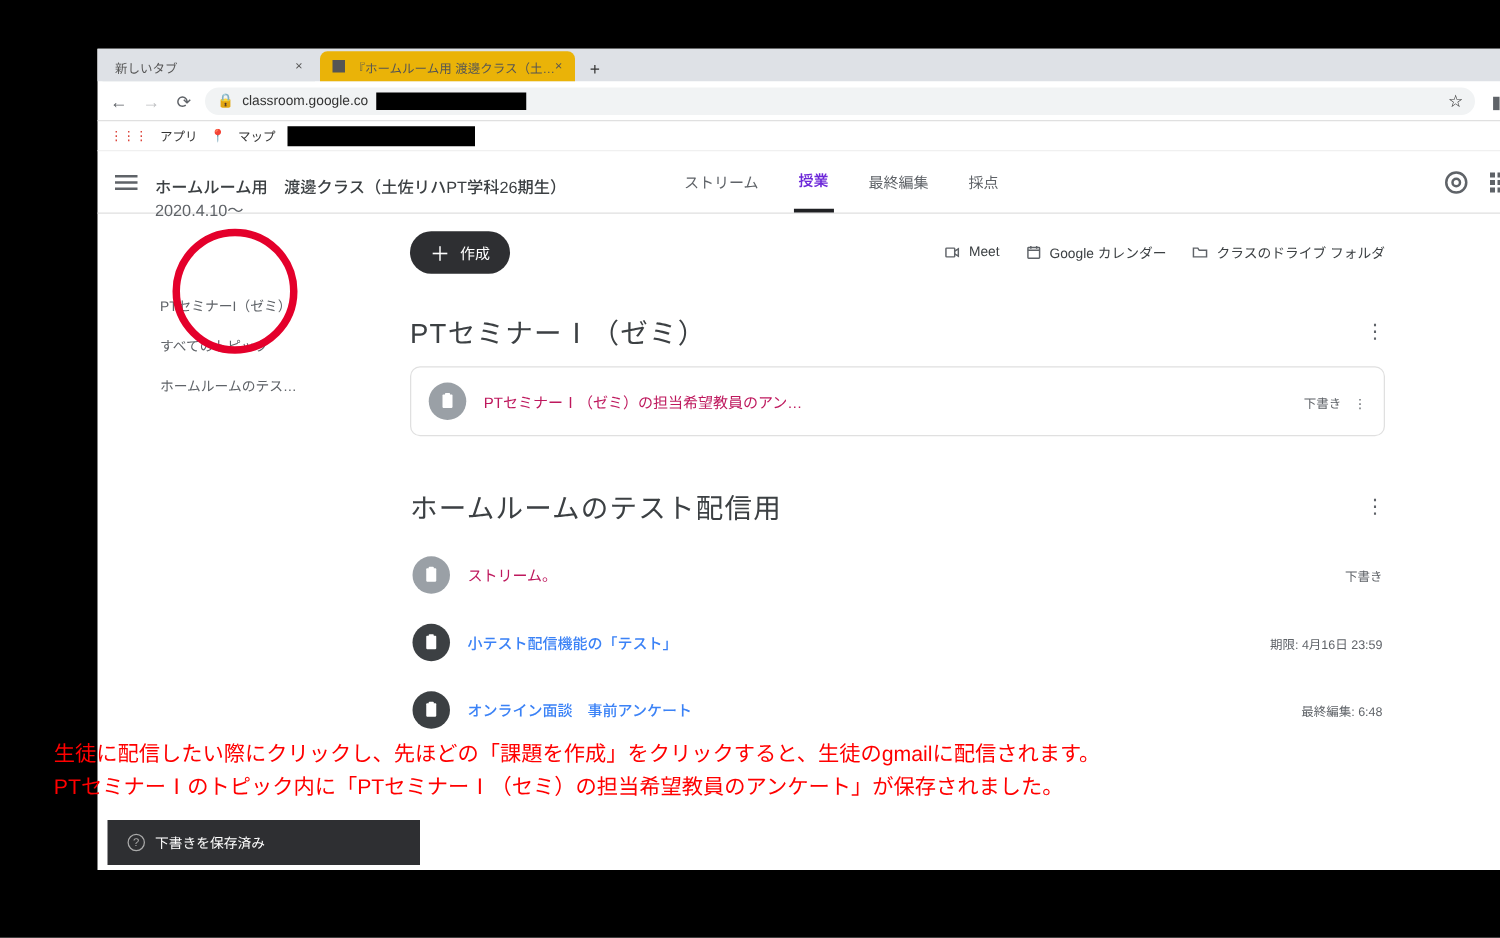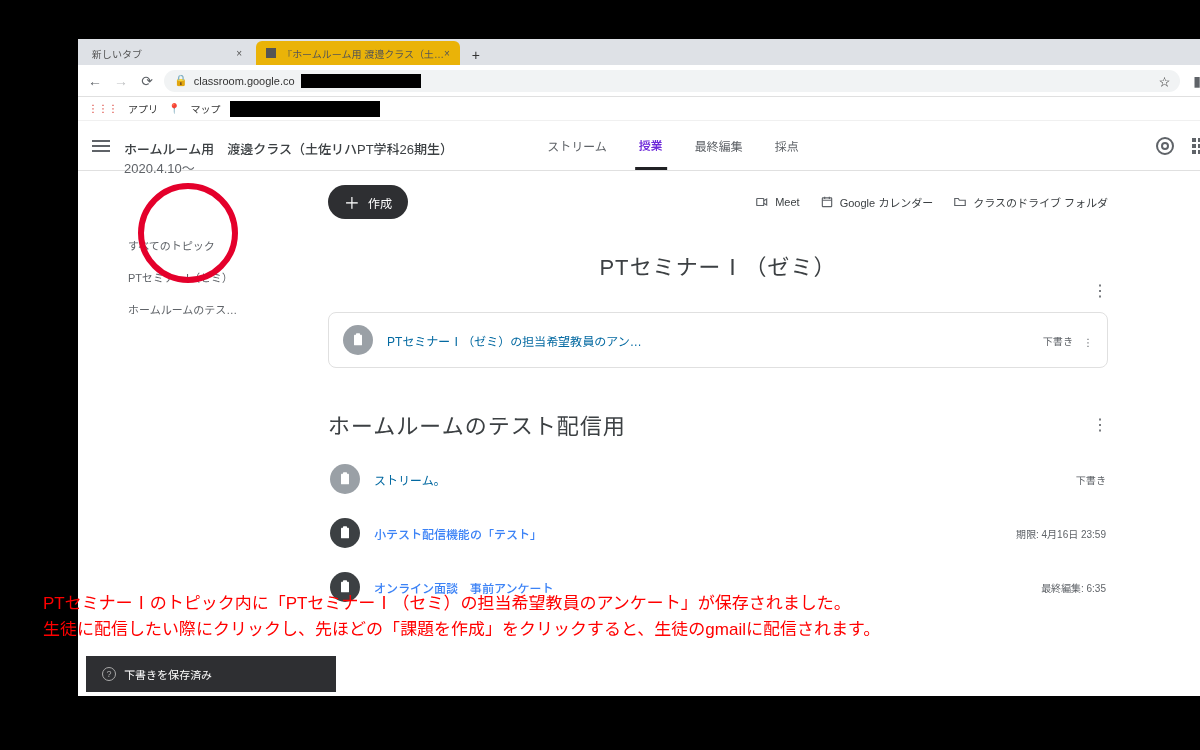--- a/index.html
+++ b/index.html
@@ -52,21 +52,21 @@
   .tool-links svg { width:14px;height:14px; }
   .section-head { display:flex; align-items:center; padding:12px 0; }
   .section-head h2 { font-size:22px; font-weight:400; color:#3c4043; letter-spacing:1px;}
   .section-head .dots { margin-left:auto; font-size:16px; color:#5f6368; }
   .card { border:1px solid #e0e0e0; border-radius:8px; padding:12px 14px; display:flex;align-items:center; gap:14px; margin-bottom:6px;}
   .row { padding:12px 2px; display:flex;align-items:center;gap:14px; }
   .assign-icn { width:30px;height:30px;border-radius:50%;display:flex;align-items:center;justify-content:center;flex-shrink:0;}
   .assign-icn.grey{background:#9aa0a6;}
   .assign-icn.dark{background:#3c4043;}
   .assign-icn svg{width:16px;height:16px;}
-  .atitle { font-size:12px; color:#0369a1;}
+  .atitle { font-size:12px; color:#be185d;}
   .atitle.dark{ color:#3b82f6; font-weight:500;}
   .meta { margin-left:auto; font-size:10px; color:#5f6368; display:flex;align-items:flex-end;gap:10px;}
   .section2 { margin-top:28px; }
 
   
   .anno-circle { position:absolute; border:6px solid #e4002b; border-radius:50%; width:100px;height:100px; pointer-events:none;}
   .anno-text { position:absolute; left:-35px; width:1150px; color:#f00; font-size:17px; line-height:1.5; }
 
   .toast { position:absolute; left:8px; bottom:4px; background:#2e2f32; color:#fff; font-size:11px; padding:10px 16px; width:250px; display:flex;align-items:center;gap:8px;}
   .toast .q { width:14px;height:14px;border:1.5px solid #aaa;border-radius:50%;display:flex;align-items:center;justify-content:center;font-size:9px;color:#aaa;}
@@ -141,22 +141,22 @@
           <span></span>
           <span></span>
         </div>
       <div class="avatar"></div>
     </div>
   </div>
 
   <div class="gc-body">
     <div class="left">
       <div style="height:44px"></div>
+      <div class="topic">PTセミナーI（ゼミ）</div>
       <div class="topic">すべてのトピック</div>
-      <div class="topic">PTセミナーI（ゼミ）</div>
       <div class="topic">ホームルームのテス…</div>
     </div>
 
     <div class="main">
       <div class="toolbar">
         <div class="create-btn">
           <span class="plus">＋</span>
           <span>作成</span>
         </div>
         <div class="tool-links">
@@ -176,21 +176,21 @@
           </div>
           <div class="lk">
             <svg viewBox="0 0 24 24" fill="none" stroke="#5f6368" stroke-width="2">
                 <path d="M3 6h6l2 3h10v9H3z"></path>
               </svg>
             <span>クラスのドライブ フォルダ</span>
           </div>
         </div>
       </div>
 
-      <div class="section-head" style="position:relative;flex-direction:column;">
+      <div class="section-head" style="position:relative;">
         <h2>PTセミナーⅠ（ゼミ）</h2>
         <span class="dots">⋮</span>
       </div>
       <div class="card">
         <div class="assign-icn grey">
           <svg viewBox="0 0 24 24" fill="#fff">
               <rect x="6" y="4" width="12" height="16" rx="1"></rect>
               <rect x="9" y="2" width="6" height="4" rx="1"></rect>
             </svg>
         </div>
@@ -232,31 +232,31 @@
         </div>
         <div class="row">
           <div class="assign-icn dark">
               <svg viewBox="0 0 24 24" fill="#fff">
                 <rect x="6" y="4" width="12" height="16" rx="1"></rect>
                 <rect x="9" y="2" width="6" height="4" rx="1"></rect>
               </svg>
             </div>
           <span class="atitle dark">オンライン面談　事前アンケート</span>
           <div class="meta">
-              <span>最終編集: 6:35</span>
+              <span>最終編集: 6:48</span>
             </div>
         </div>
       </div>
 
       <div class="anno-circle" style="left:60px; top:12px;"></div>
     </div>
   </div>
 
   <div class="anno-text" style="top:552px;">
+    <div>生徒に配信したい際にクリックし、先ほどの「課題を作成」をクリックすると、生徒のgmailに配信されます。</div>
     <div>PTセミナーⅠのトピック内に「PTセミナーⅠ（セミ）の担当希望教員のアンケート」が保存されました。</div>
-    <div>生徒に配信したい際にクリックし、先ほどの「課題を作成」をクリックすると、生徒のgmailに配信されます。</div>
   </div>
 
   <div class="toast">
     <span class="q">?</span>
     <span>下書きを保存済み</span>
   </div>
 </div>
 
 </body></html>

